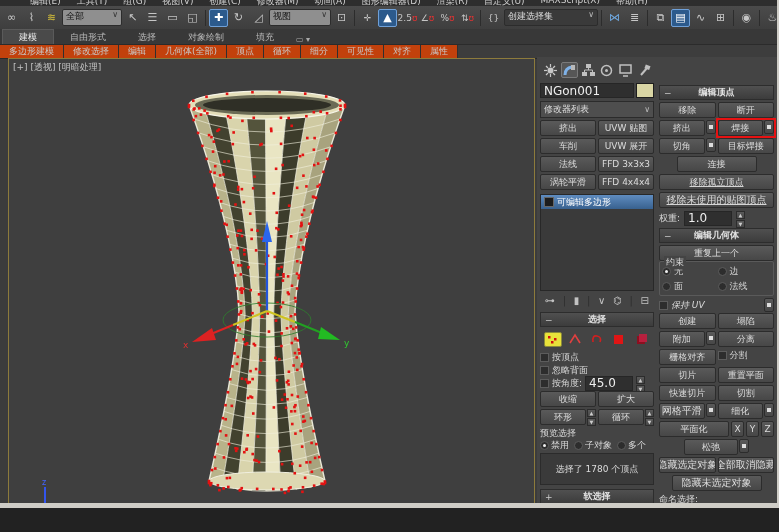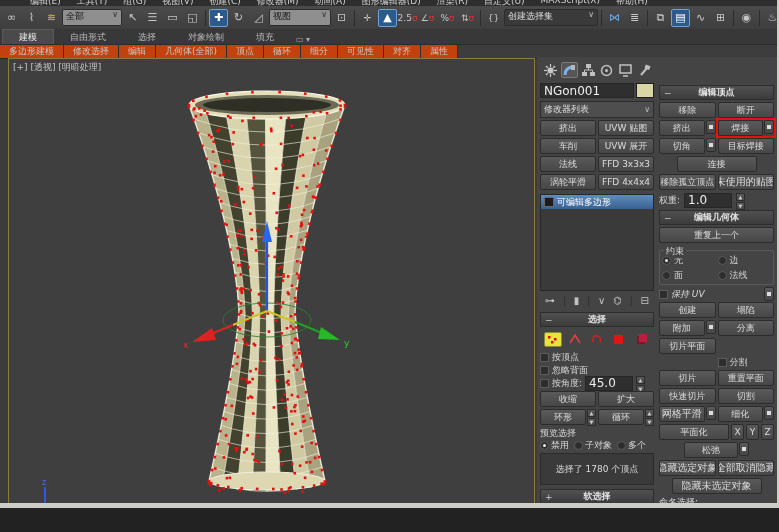--- a/index.html
+++ b/index.html
@@ -77,21 +77,21 @@
   .chk-row{display:flex;align-items:center;gap:3px;height:12px;font-size:9px;color:#d8d8d8;margin-top:1px;}
   .chk{width:9px;height:9px;background:#2d2d2d;border:1px solid #5c5c5c;box-sizing:border-box;position:relative;flex:0 0 auto;}
   .radio{width:9px;height:9px;border-radius:50%;background:#2d2d2d;border:1px solid #5c5c5c;box-sizing:border-box;position:relative;flex:0 0 auto;}
   .radio.on::after{content:"";position:absolute;left:2px;top:2px;width:3px;height:3px;border-radius:50%;background:#efefef;}
   .spin{width:9px;height:14px;display:flex;flex-direction:column;gap:1px;flex:0 0 auto;}
   .spin i{flex:1;background:linear-gradient(#5a5a5a,#474747);border:1px solid #2c2c2c;font-style:normal;font-size:5px;
           color:#ccc;display:flex;align-items:center;justify-content:center;}
   .numf{width:40px;}
   .status{height:30px;background:#3a3a3a;border:1px solid #2b2b2b;margin-top:2px;display:flex;align-items:center;
           justify-content:center;font-size:9px;color:#ddd;}
-  .grp{border:1px solid #5a5a5a;border-radius:2px;margin-top:7px;padding:3px 2px 2px 2px;position:relative;}
+  .grp{border:1px solid #5a5a5a;border-radius:2px;padding:3px 2px 2px 2px;position:relative;}
   .grp-label{position:absolute;top:-6px;left:4px;background:#444;padding:0 2px;font-size:9px;color:#d8d8d8;}
   .rgrid{display:grid;grid-template-columns:1fr 1fr;gap:2px;font-size:9px;}
   .ritem{display:flex;gap:3px;align-items:center;}
   .lblrow{font-size:9px;color:#d8d8d8;margin-top:2px;height:11px;}
   .center-row{display:flex;justify-content:center;gap:1px;margin-top:2px;}
   .xyz{display:grid;grid-template-columns:1fr 13px 13px 13px;gap:2px;margin-top:2px;}
   .frame-bottom{position:absolute;left:0;bottom:0;width:779px;height:5px;background:#cfcdc7;}
   .frame-right{position:absolute;right:0;top:0;width:2px;height:532px;background:#cfcdc7;}
 </style>
 </head>
@@ -807,21 +807,21 @@
       <div class="g2">
         <div class="wst">
             <div class="btn">切角</div>
           <span class="sbtn"></span>
           </div>
         <div class="btn">目标焊接</div>
       </div>
       <div class="center-row">
           <div class="btn" style="width:78px;">连接</div>
         </div>
-      <div class="g2" style="grid-template-columns:1fr 1fr;">
+      <div class="g2" style="grid-template-columns:1fr;text-decoration:underline;">
         <div class="btn">移除孤立顶点</div>
         <div class="btn f8">移除未使用的贴图顶点</div>
       </div>
       <div class="chk-row" style="margin-top:4px;gap:4px;">
         <span>权重:</span>
         <span class="field numf">1.0</span>
         <span class="spin">
             <i>▲</i>
             <i>▼</i>
           </span>
@@ -870,22 +870,22 @@
         <div class="btn">塌陷</div>
       </div>
       <div class="g2">
         <div class="wst">
             <div class="btn">附加</div>
           <span class="sbtn"></span>
           </div>
         <div class="btn">分离</div>
       </div>
       <div class="g2">
-        <div class="btn">切片平面</div>
-        <div class="chk-row" style="margin-top:18px;align-items:center;">
+        <div class="btn">栅格对齐</div>
+        <div class="chk-row" style="margin-top:0;align-items:center;">
             <span class="chk"></span>
           <span>分割</span>
           </div>
       </div>
       <div class="g2">
         <div class="btn">切片</div>
         <div class="btn">重置平面</div>
       </div>
       <div class="g2">
         <div class="btn">快速切片</div>

